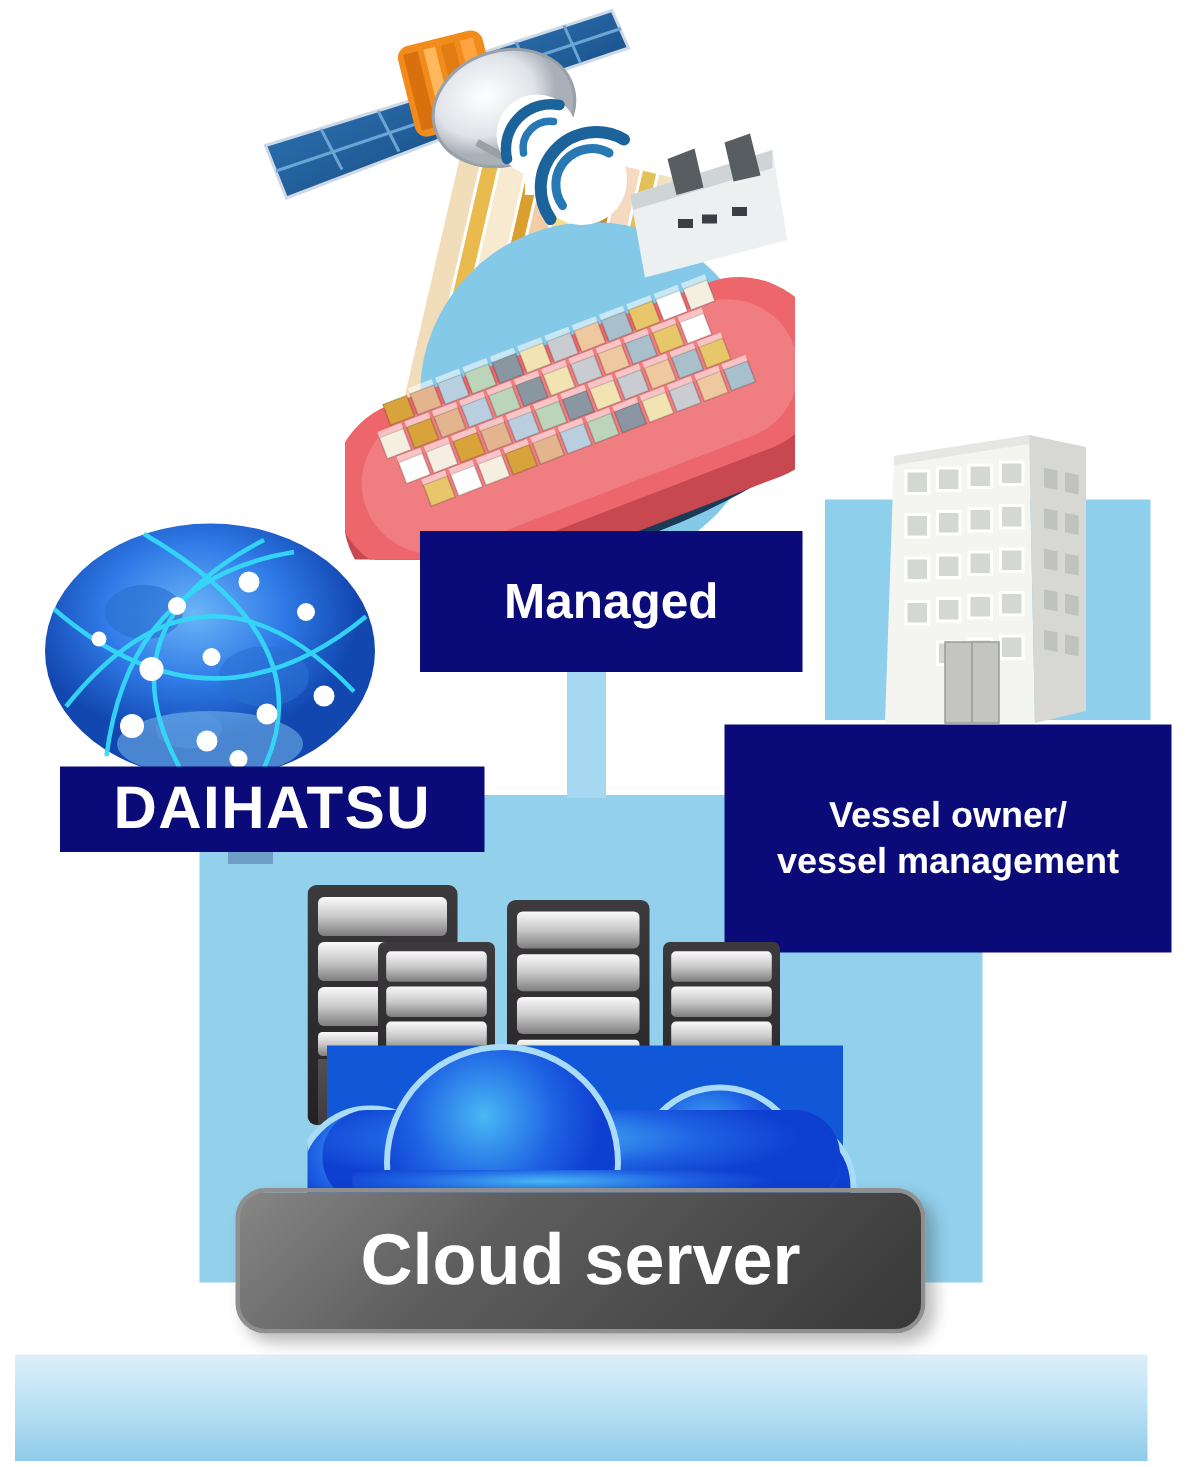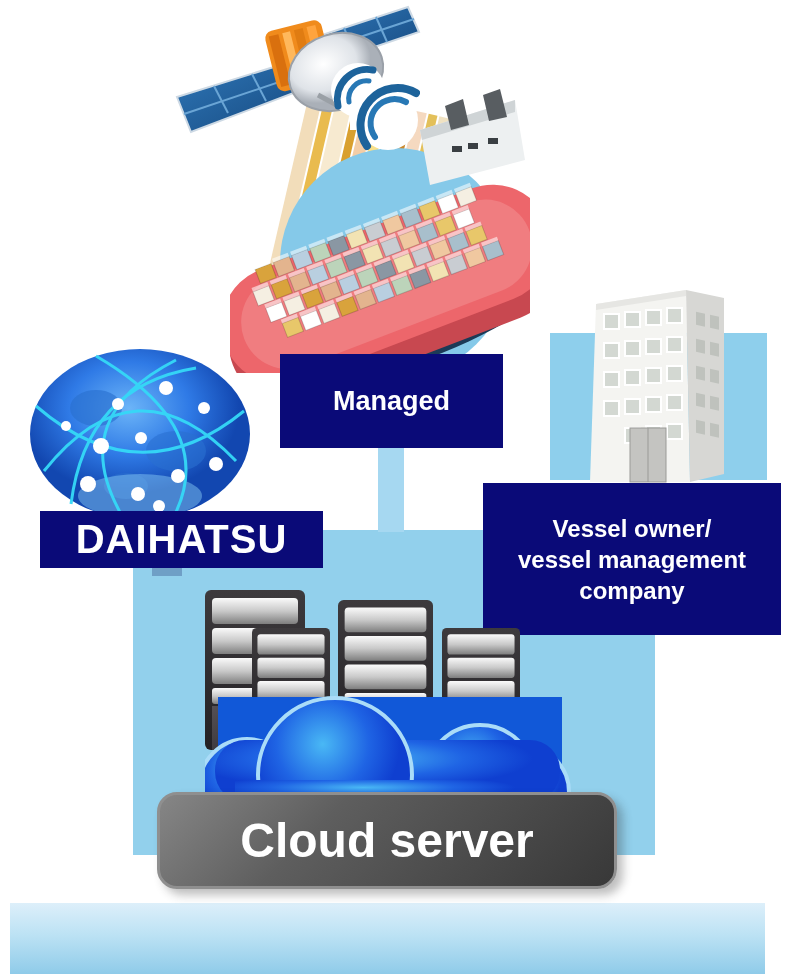--- a/index.html
+++ b/index.html
@@ -12,21 +12,21 @@
   .square-building{left:550px;top:333px;width:217px;height:147px;background:#8ecfec;}
   .band-bottom{left:10px;top:903px;width:755px;height:71px;
                background:linear-gradient(to bottom,#ddeffa 0%,#bce2f4 45%,#8fcbe9 100%);}
   .connector-vessels{left:378px;top:448px;width:26px;height:84px;background:#a6d8f1;}
   .stub-daihatsu{left:152px;top:566px;width:30px;height:10px;background:#6f9fc6;}
   .stub-owner{left:577px;top:601px;width:30px;height:12px;background:#a6d8f1;}
 
   
   .navy-label{background:#0a0a78;color:#ffffff;font-weight:bold;text-align:center;
               display:flex;flex-direction:column;justify-content:center;}
-  .label-managed{left:280px;top:354px;width:223px;height:94px;font-size:27px;line-height:34px;}
+  .label-managed{left:280px;top:354px;width:255px;height:94px;font-size:33px;line-height:34px;}
   .label-owner{left:483px;top:483px;width:298px;height:152px;font-size:24px;line-height:31px;text-align:center;}
   .bar-daihatsu{left:0;top:511px;width:283px;height:57px;font-size:40px;letter-spacing:1px;margin-left:40px;}
 
   
   .box-cloudserver{left:157px;top:792px;width:460px;height:97px;border-radius:20px;
       background:linear-gradient(135deg,#868686 0%,#5e5e5e 35%,#383838 100%);
       border:3px solid #8f8f8f;box-sizing:border-box;
       box-shadow:6px 6px 10px rgba(40,40,40,.3);
       display:flex;align-items:center;justify-content:center;
       color:#fff;font-weight:bold;font-size:48px;}
@@ -312,21 +312,20 @@
         <circle cx="133" cy="160" r="6"></circle>
     </g>
   </svg>
 
   <div class="abs navy-label label-managed">
     <span>Managed</span>
   </div>
   <div class="abs navy-label label-owner">
     <span>Vessel owner/</span>
     <span>vessel management</span>
-    <span>company</span>
   </div>
   <div class="abs navy-label bar-daihatsu">
     <span>DAIHATSU</span>
   </div>
 
   <svg class="abs" style="left:205px;top:590px;" width="375" height="215" viewBox="0 0 375 215">
     <defs>
       <linearGradient id="fr" x1="0" y1="0" x2="0" y2="1">
         <stop offset="0" stop-color="#3d3a3d"></stop>
           <stop offset="1" stop-color="#232124"></stop>

